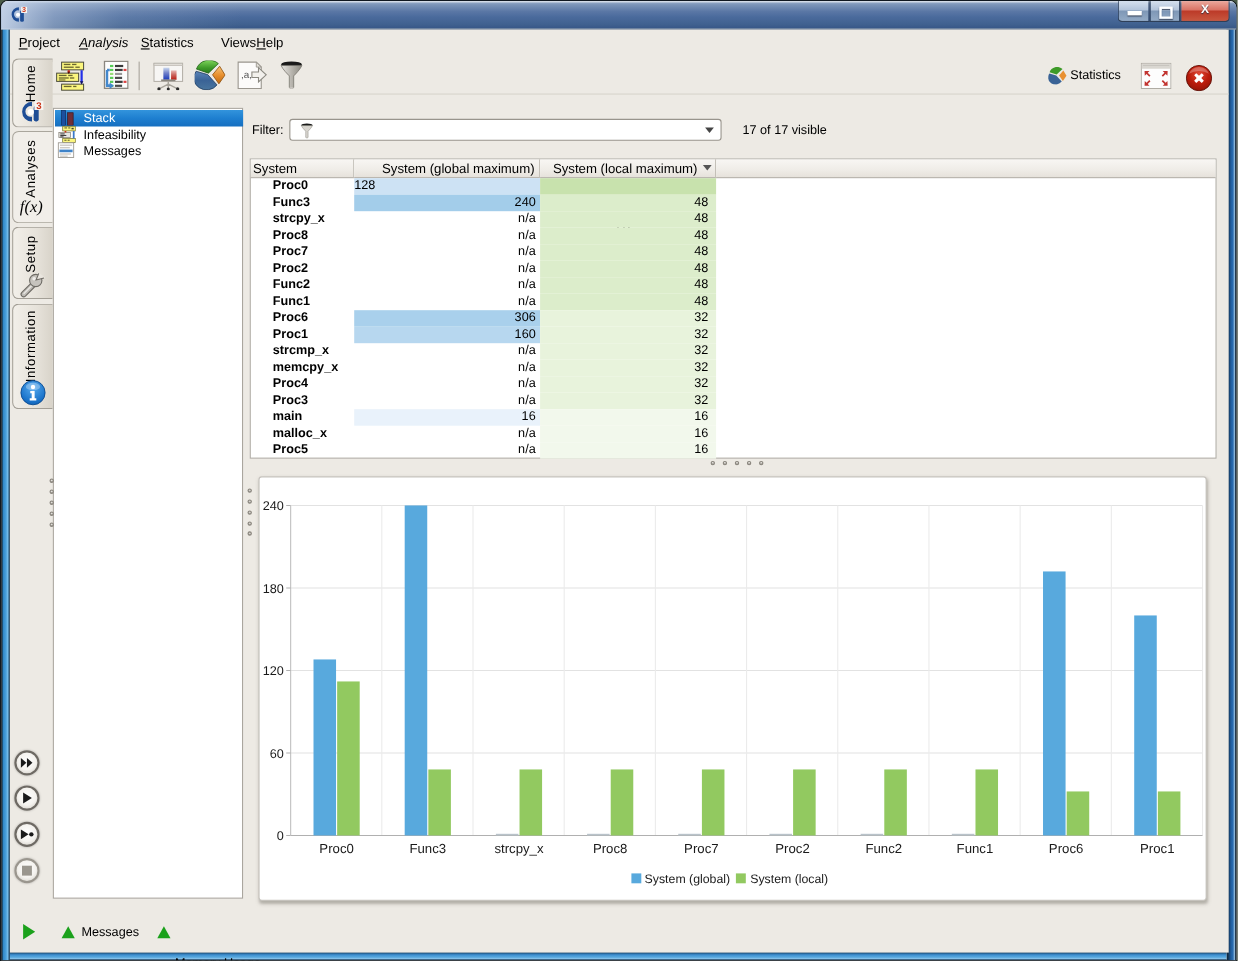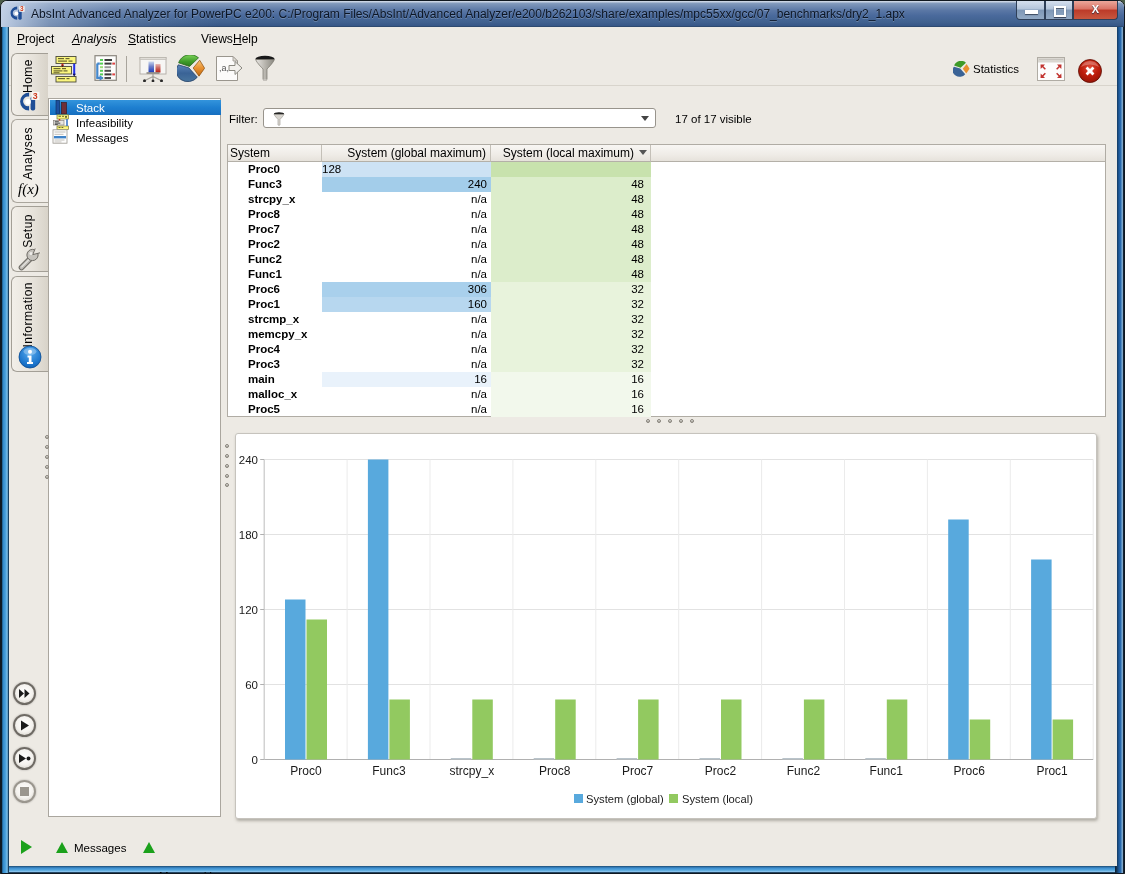--- a/index.html
+++ b/index.html
@@ -99,21 +99,20 @@
     <div id="titleglow"></div>
     <div id="titleicon">
       <svg width="17" height="17" viewBox="0 0 17 17">
         <path d="M8.2 1.5 A6.6 6.6 0 1 0 8.2 14.8 L8.2 11.5 A3.6 3.6 0 1 1 8.2 4.5 Z" fill="#1f4e96"></path>
         <rect x="9.3" y="4.3" width="3.4" height="10.4" rx="1.4" fill="#1f4e96"></rect>
         <circle cx="7.4" cy="8.4" r="1.9" fill="#fff"></circle>
         <rect x="10.2" y="1.2" width="5.4" height="5.6" fill="#f7f5f2"></rect>
         <text x="12.8" y="6.2" font-size="6.5" font-weight="bold" fill="#cc3a1f" text-anchor="middle">3</text>
       </svg>
     </div>
-    <div id="titletext">AbsInt Advanced Analyzer for PowerPC e200: C:/Program Files/AbsInt/Advanced Analyzer/e200/b262103/share/examples/mpc55xx/gcc/07_benchmarks/dry2_1.apx</div>
     <div id="caps">
       <div class="cap" id="cap-min">
           <div id="minbar"></div>
         </div>
       <div class="cap" id="cap-max">
           <div id="maxbox"></div>
         </div>
       <div class="cap" id="cap-close">
           <div class="g" style="top:2px;">X</div>
         </div>

